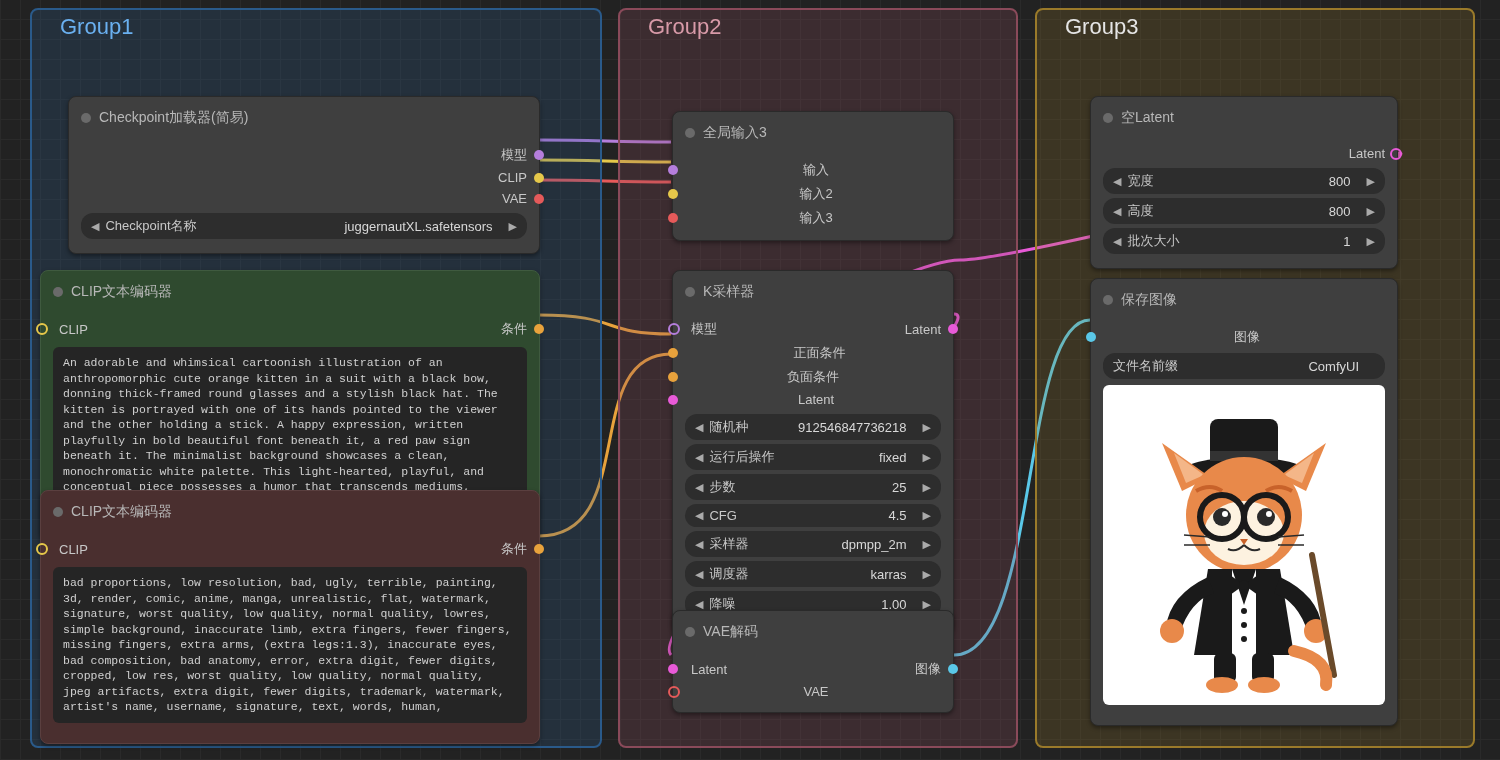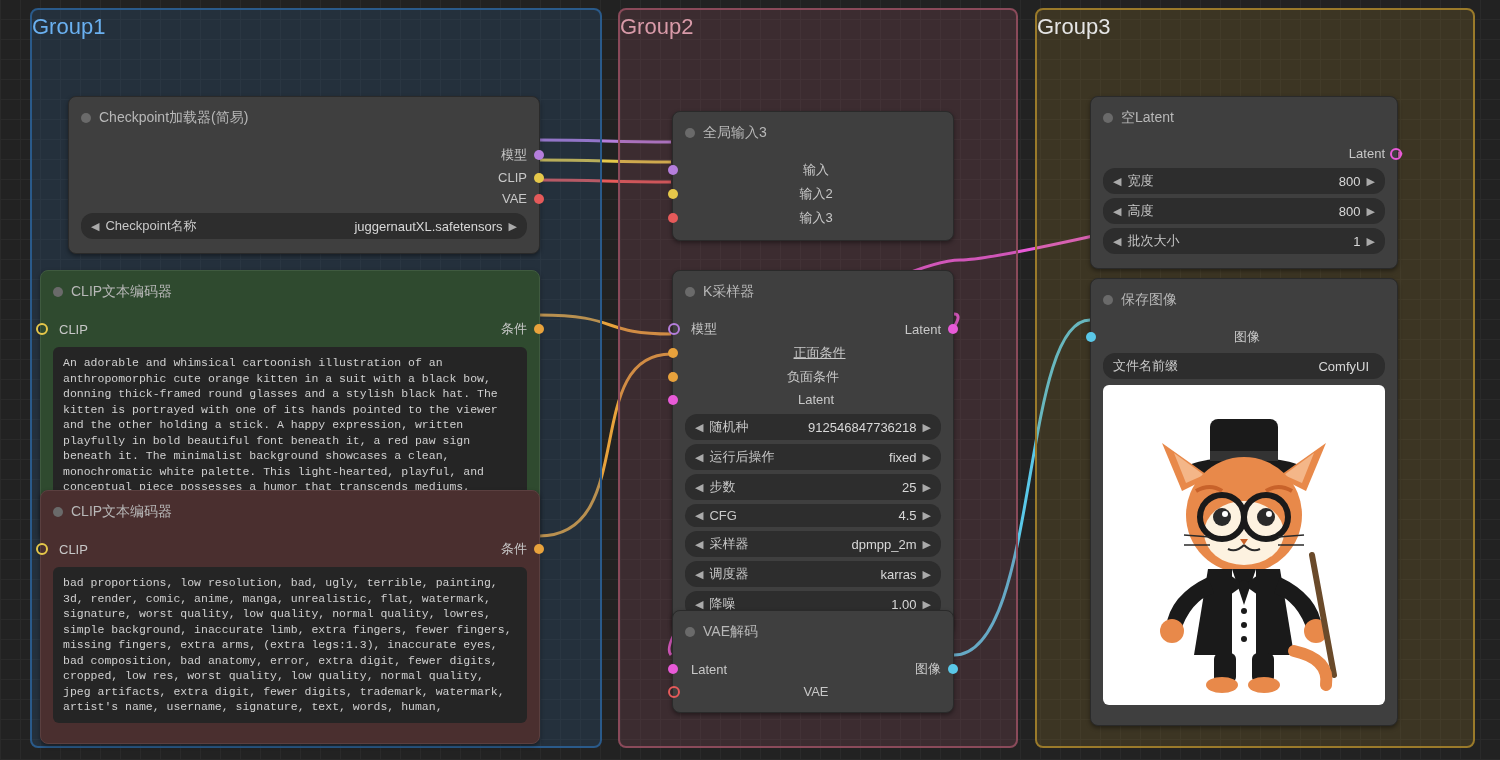--- a/index.html
+++ b/index.html
@@ -16,21 +16,21 @@
   position: relative;
   overflow: hidden;
 }
 .group {
   position: absolute;
   border: 2px solid;
   border-radius: 8px;
 }
 .group-label {
   position: absolute;
-  top: 4px; left: 0;
+  top: 4px; left: 28px;
   font-size: 22px;
   font-weight: 400;
 }
 .node {
   position: absolute;
   background: #3f3f3f;
   border-radius: 8px;
   box-shadow: 0 2px 4px rgba(0,0,0,.4);
   border: 1px solid #2a2a2a;
 }
@@ -73,21 +73,21 @@
   align-items: center;
   justify-content: space-between;
   background: #2d2d2d;
   border-radius: 12px;
   margin: 4px 12px;
   padding: 4px 10px;
   font-size: 13px;
 }
 .arrow { color: #aaa; font-size: 11px; cursor: pointer; }
 .param-label { flex: 1; padding-left: 6px; }
-.param-value { padding-right: 6px; color: #d8d8d8; }
+.param-value { padding-right: 16px; color: #d8d8d8; }
 .textarea-box {
   margin: 6px 12px 10px;
   padding: 8px 10px;
   background: #252525;
   border-radius: 6px;
   font-family: "Courier New", monospace;
   font-size: 11.5px;
   line-height: 1.35;
   color: #d0d0d0;
   word-wrap: break-word;
@@ -236,21 +236,21 @@
   <div class="node-body">
     <div class="row">
       <span class="port left ring" style="border:2px solid #b57edc;"></span>
       <span style="margin-left:6px;">模型</span>
       <span style="flex:1"></span>
       <span>Latent</span>
       <span class="port right" style="background:#e85ad8;"></span>
     </div>
     <div class="row">
         <span class="port left" style="background:#e8a23c;"></span>
-        <span style="margin-left:13px;text-decoration:underline;">正面条件</span>
+        <span style="margin-left:13px;">正面条件</span>
       </div>
     <div class="row">
         <span class="port left" style="background:#e8a23c;"></span>
         <span style="">负面条件</span>
       </div>
     <div class="row">
         <span class="port left" style="background:#e85ad8;"></span>
         <span style="margin-left:6px;">Latent</span>
       </div>
 

